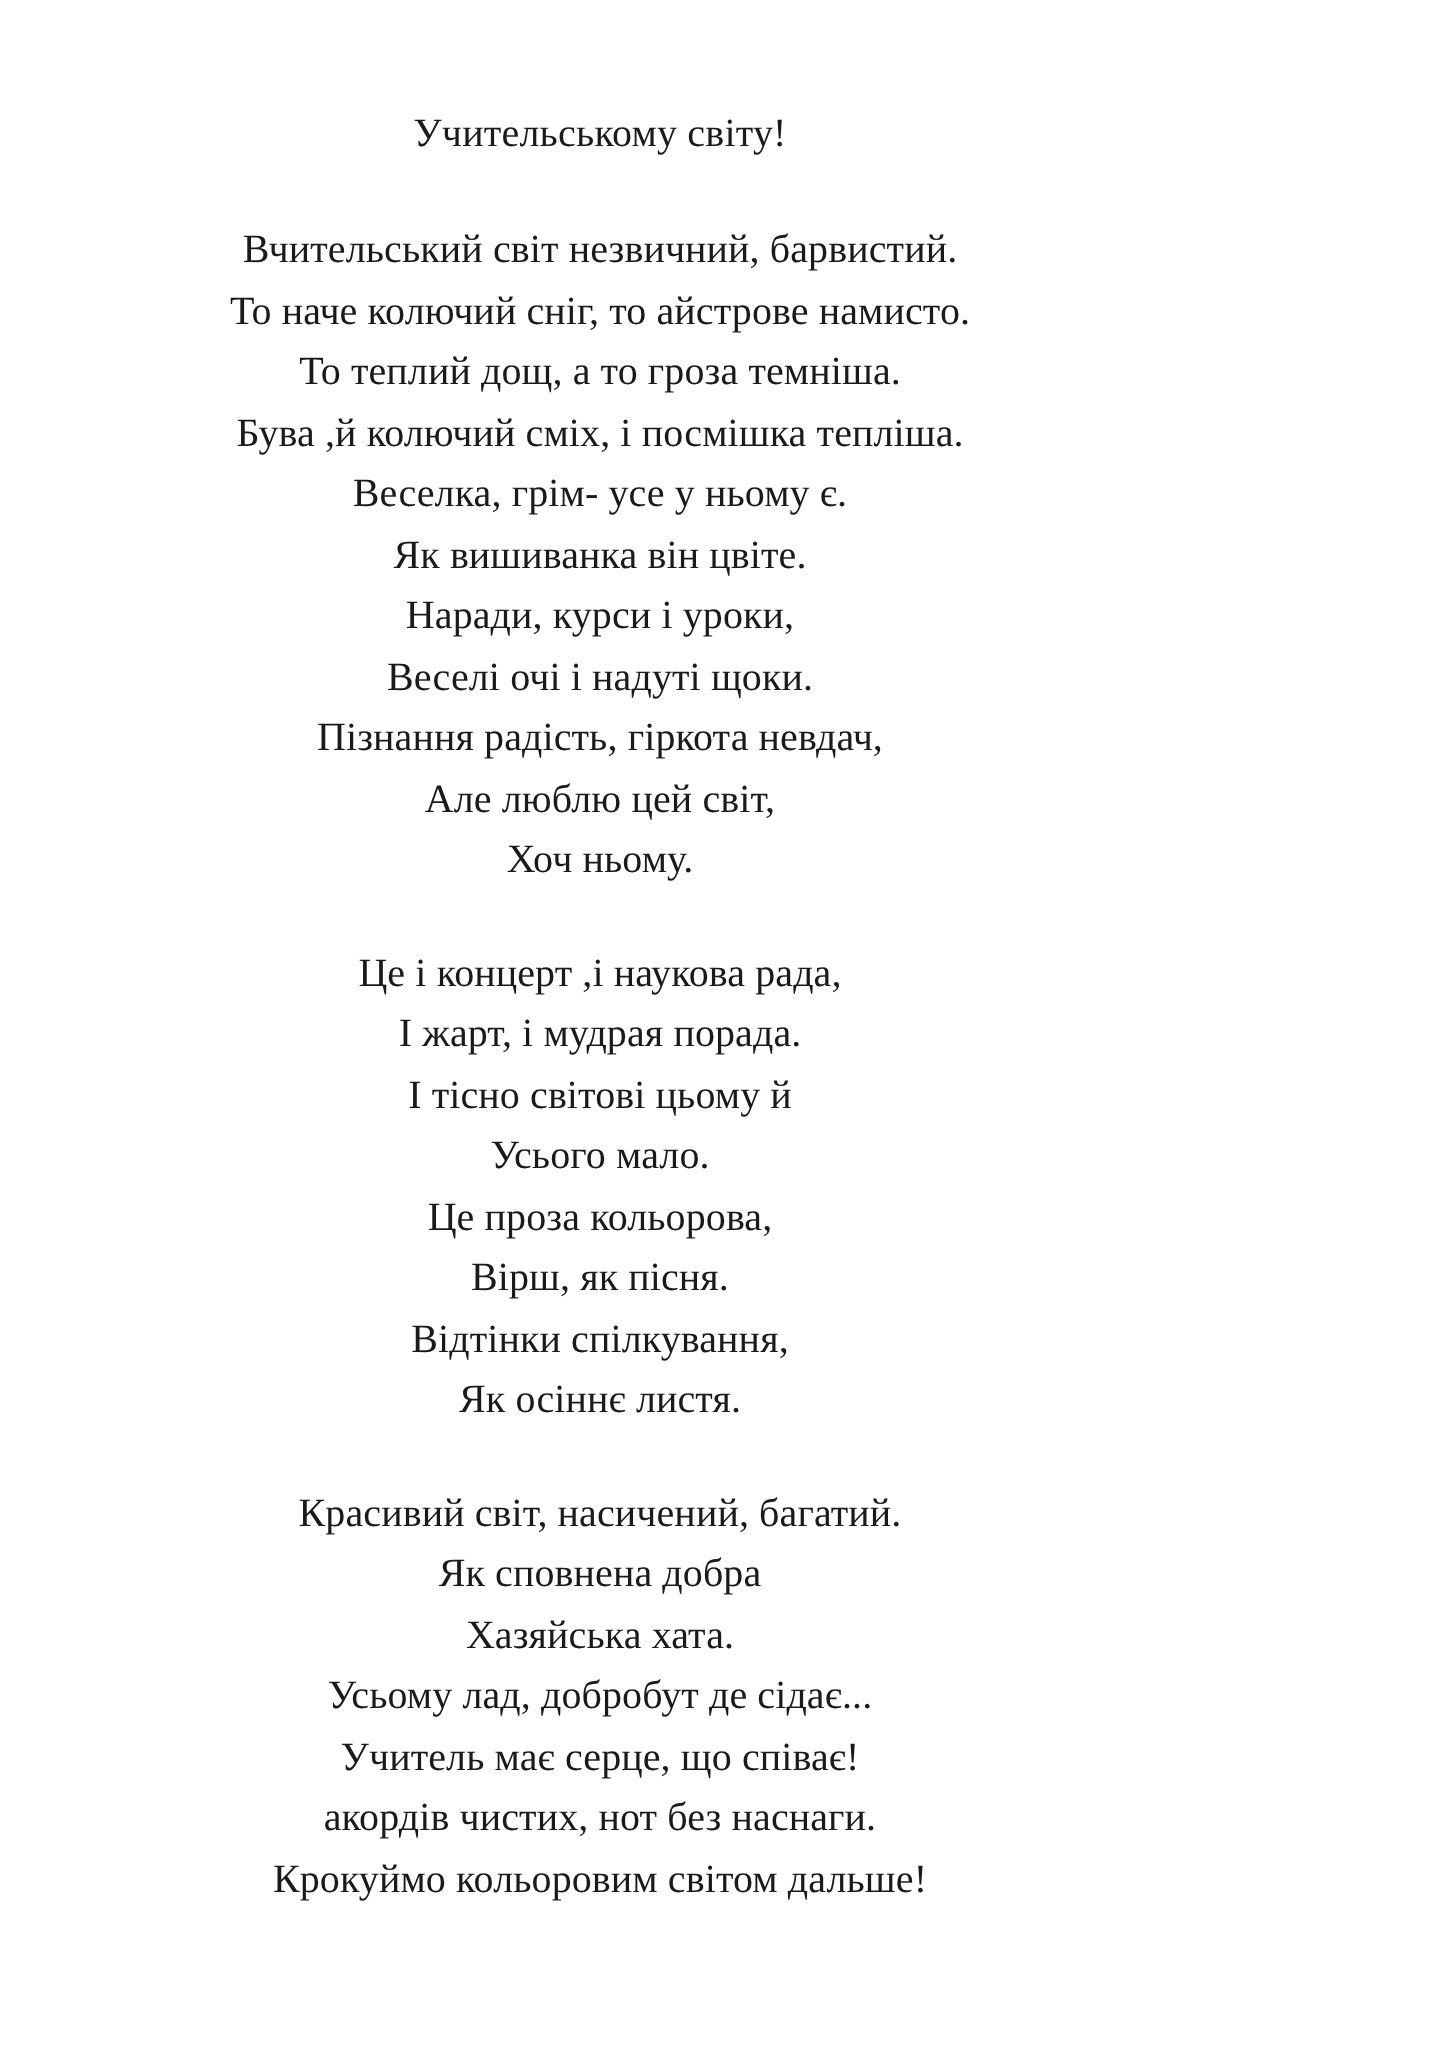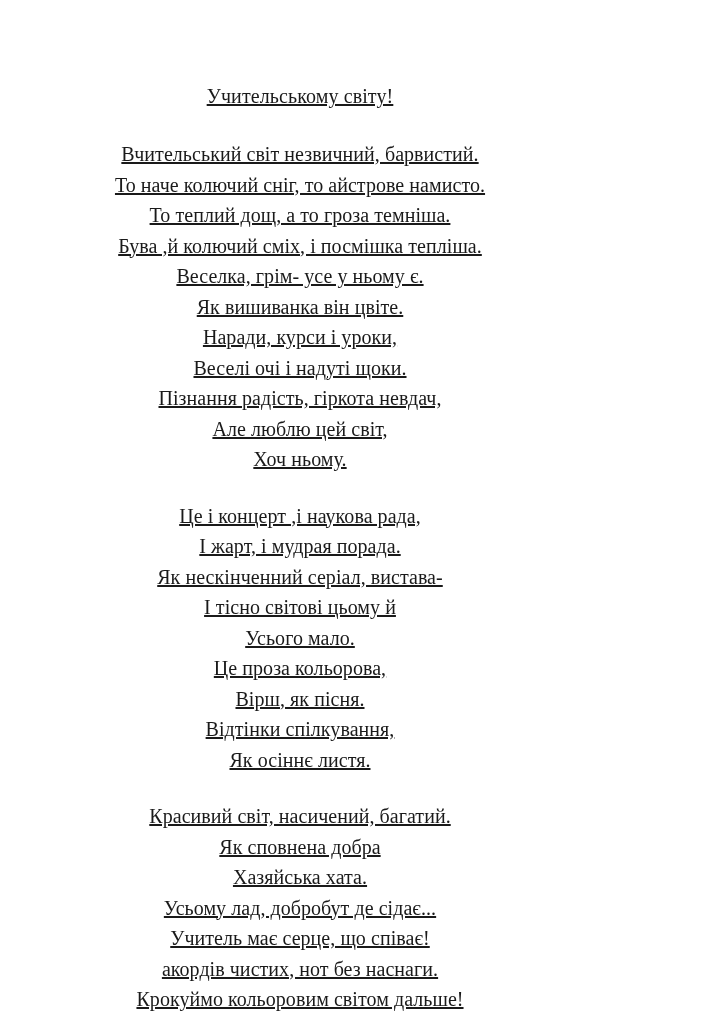--- a/index.html
+++ b/index.html
@@ -11,23 +11,22 @@
     width: 724px;
     height: 1024px;
     font-family: "Liberation Serif", "DejaVu Serif", serif;
     color: #1a1a1a;
     overflow: hidden;
   }
   .page {
     width: 600px;
     height: 1024px;
     box-sizing: border-box;
-    padding: 81px 40px 40px 40px;
+    padding: 52px 40px 40px 40px;
     background: #ffffff;
-    text-decoration: underline;
   }
   .poem-title {
     text-align: center;
     font-size: 20px;
     line-height: 30px;
     margin: 0 0 28px 0;
     font-weight: normal;
     letter-spacing: 0.1px;
   }
   .stanza {
@@ -60,21 +59,20 @@
     <div class="line">Наради, курси і уроки,</div>
     <div class="line">Веселі очі і надуті щоки.</div>
     <div class="line">Пізнання радість, гіркота невдач,</div>
     <div class="line">Але люблю цей світ,</div>
     <div class="line">Хоч ньому.</div>
   </div>
 
   <div class="stanza">
     <div class="line">Це і концерт ,і наукова рада,</div>
     <div class="line">І жарт, і мудрая порада.</div>
-    <div class="line">Як нескінченний серіал, вистава-</div>
     <div class="line">І тісно світові цьому й</div>
     <div class="line">Усього мало.</div>
     <div class="line">Це проза кольорова,</div>
     <div class="line">Вірш, як пісня.</div>
     <div class="line">Відтінки спілкування,</div>
     <div class="line">Як осіннє листя.</div>
   </div>
 
   <div class="stanza">
     <div class="line">Красивий світ, насичений, багатий.</div>

